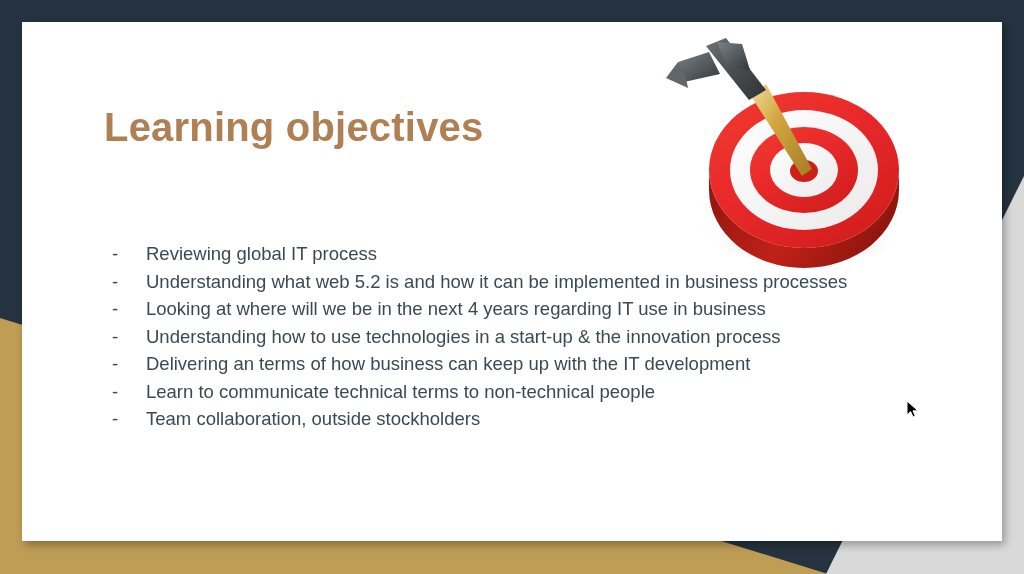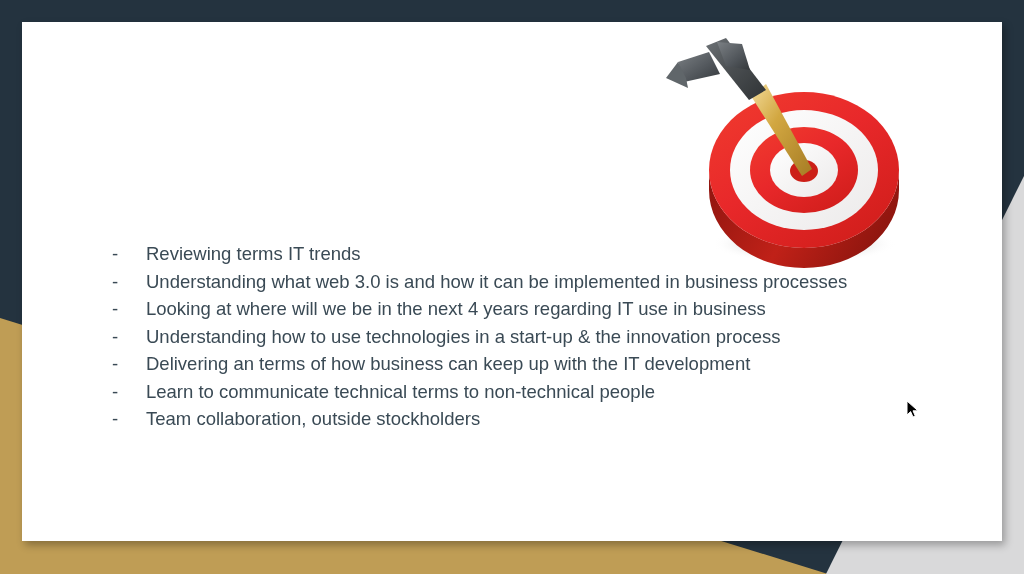--- a/index.html
+++ b/index.html
@@ -114,29 +114,30 @@
 <body>
 
 <div id="stage">
 
   <div class="bg-navy"></div>
   <div class="bg-gold"></div>
   <div class="bg-gray"></div>
 
   <div class="slide">
 
+    <div class="slide-title">Learning objectives</div>
 
     <div class="bullets">
       <div class="bullet-row">
         <span class="bullet-dash">-</span>
-        <span class="bullet-text">Reviewing terms IT trends</span>
-      </div>
-      <div class="bullet-row">
-        <span class="bullet-dash">-</span>
-        <span class="bullet-text">Understanding what web 3.0 is and how it can be implemented in business processes</span>
+        <span class="bullet-text">Reviewing global IT process</span>
+      </div>
+      <div class="bullet-row">
+        <span class="bullet-dash">-</span>
+        <span class="bullet-text">Understanding what web 5.2 is and how it can be implemented in business processes</span>
       </div>
       <div class="bullet-row">
         <span class="bullet-dash">-</span>
         <span class="bullet-text">Looking at where will we be in the next 4 years regarding IT use in business</span>
       </div>
       <div class="bullet-row">
         <span class="bullet-dash">-</span>
         <span class="bullet-text">Understanding how to use technologies in a start-up &amp; the innovation process</span>
       </div>
       <div class="bullet-row">

